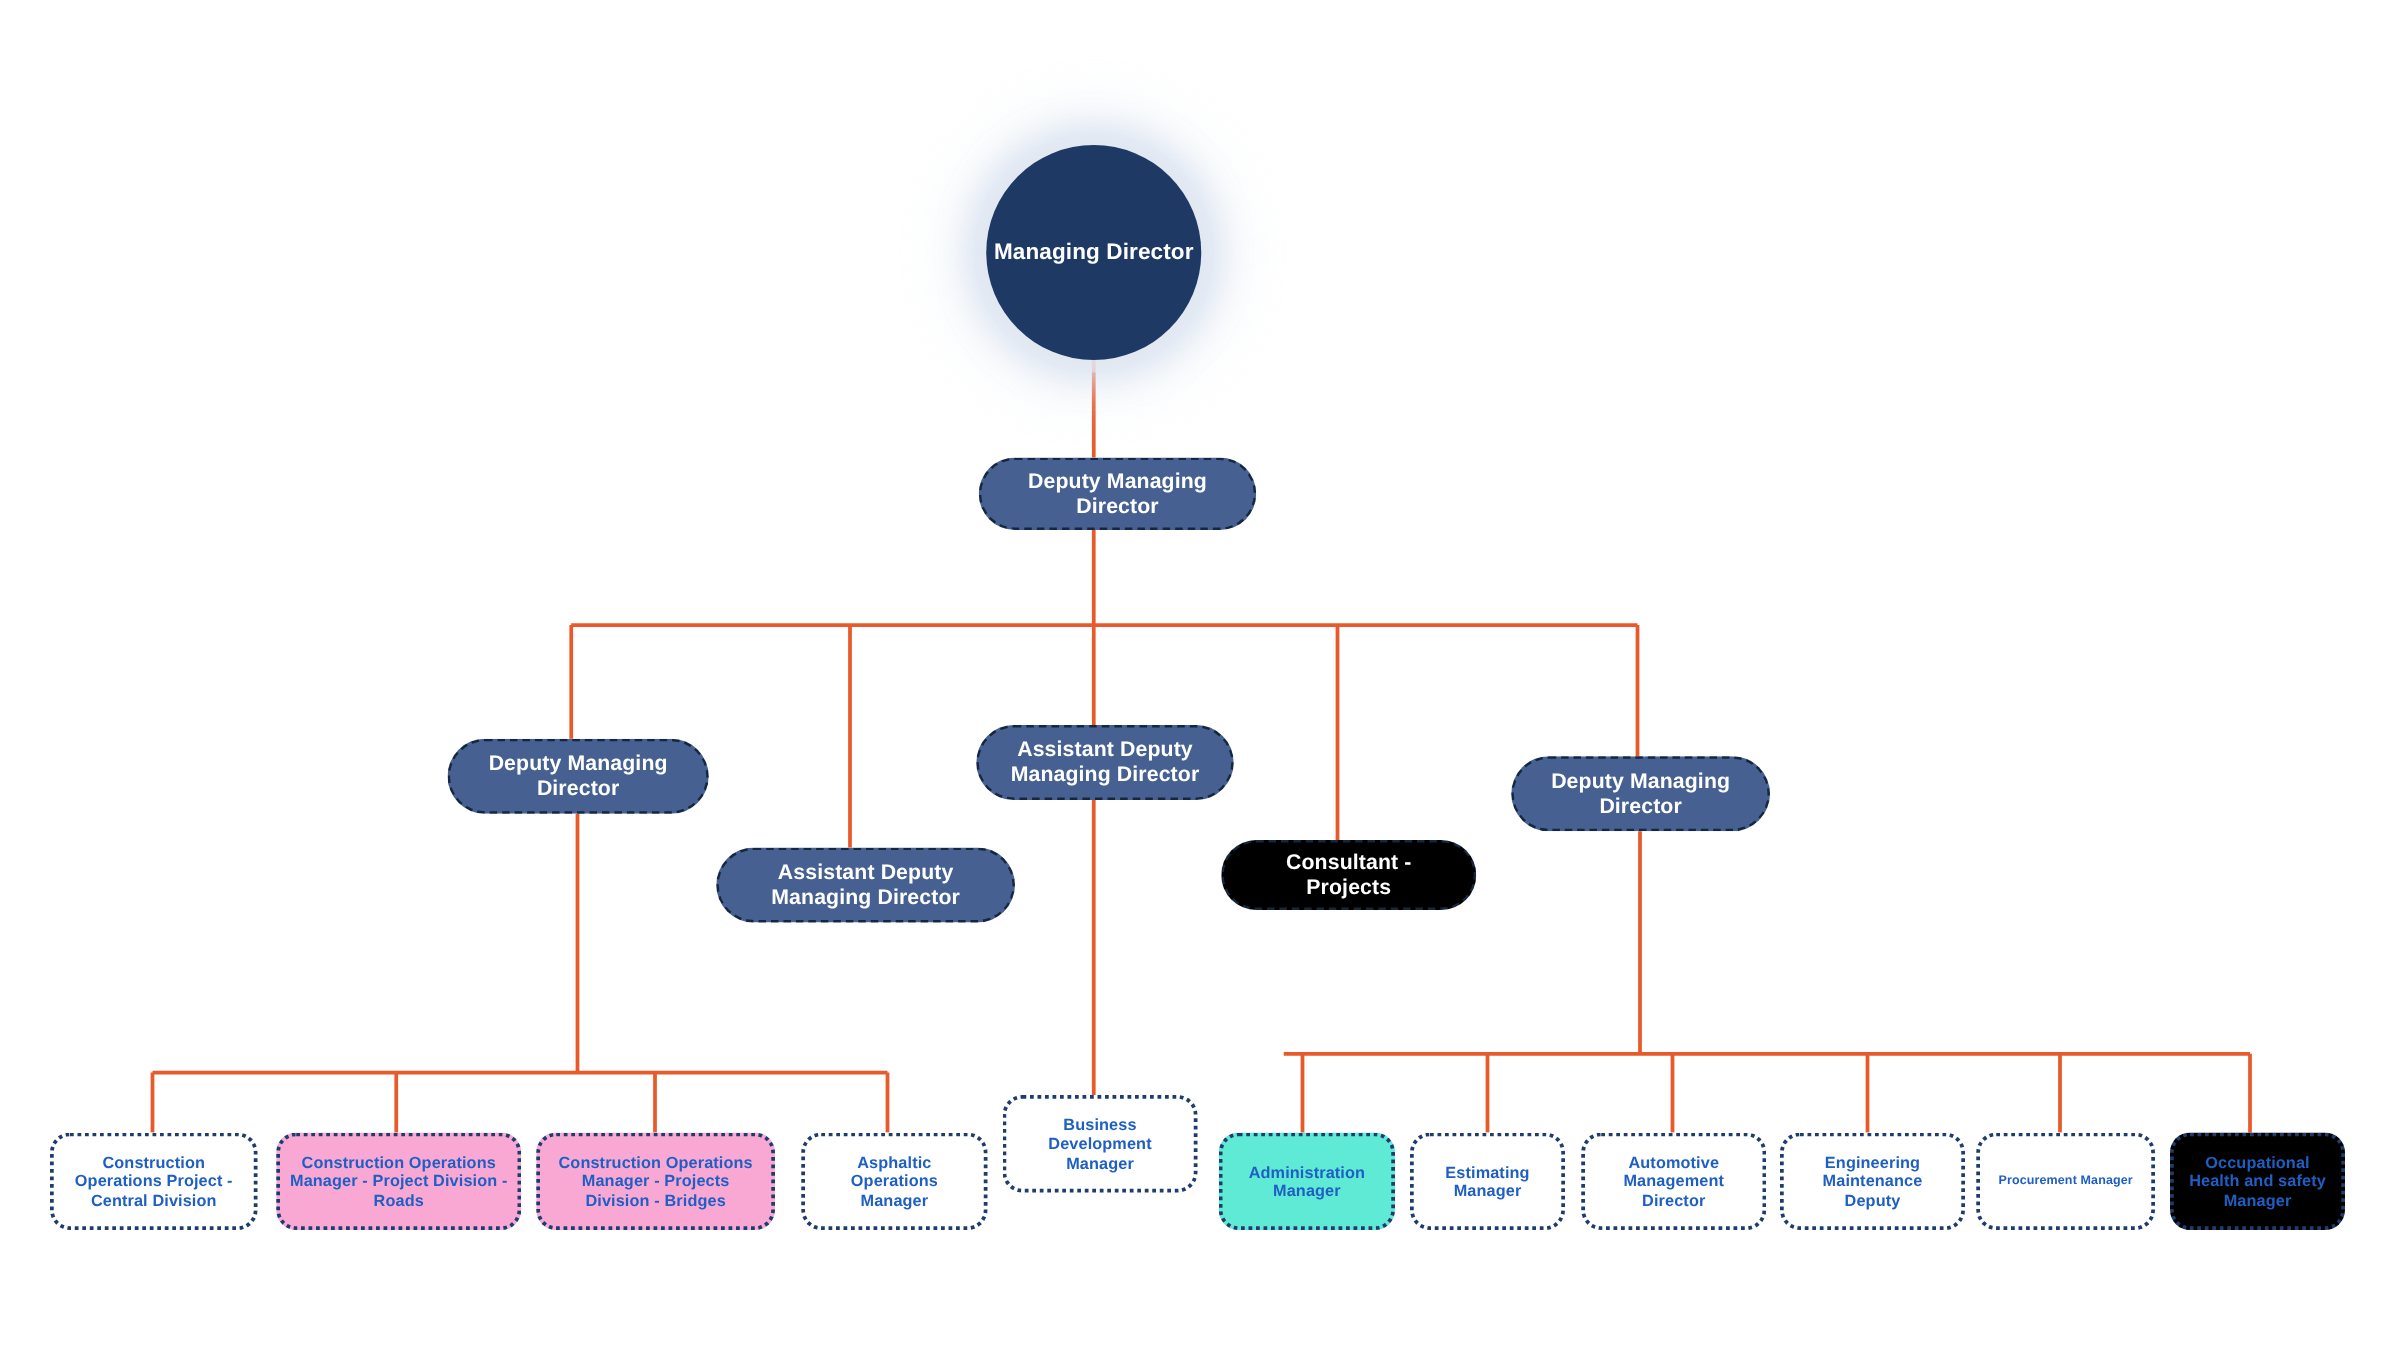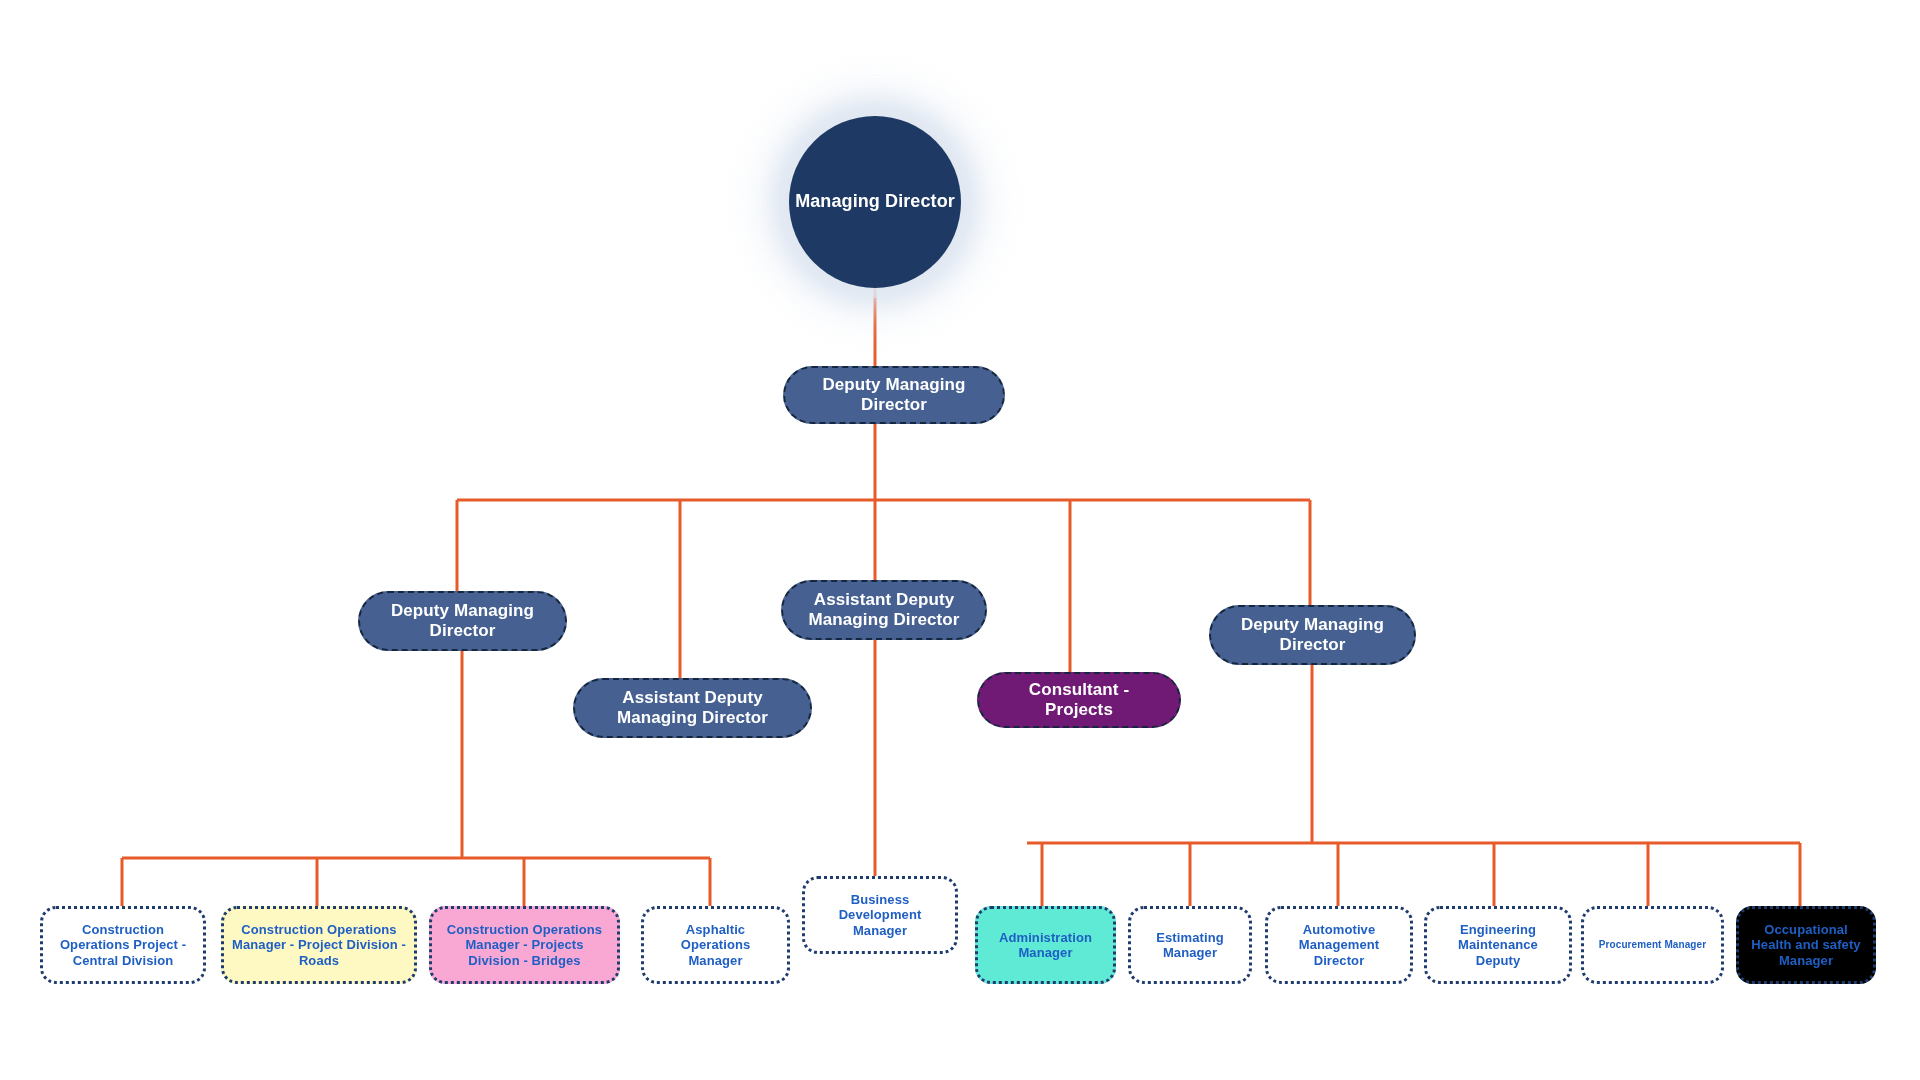--- a/index.html
+++ b/index.html
@@ -119,33 +119,33 @@
   <div id="level3-group">
       <div class="node pill" style="left: 358px; top: 591px; width: 209px; height: 60px; font-size: 17px; background: rgb(70, 97, 145); border-color: rgb(21, 38, 63); color: rgb(255, 255, 255);">
         <span class="node-label">Deputy Managing Director</span>
       </div>
       <div class="node pill" style="left: 573px; top: 678px; width: 239px; height: 60px; font-size: 17px; background: rgb(70, 97, 145); border-color: rgb(21, 38, 63); color: rgb(255, 255, 255);">
         <span class="node-label">Assistant Deputy Managing Director</span>
       </div>
       <div class="node pill" style="left: 781px; top: 580px; width: 206px; height: 60px; font-size: 17px; background: rgb(70, 97, 145); border-color: rgb(21, 38, 63); color: rgb(255, 255, 255);">
         <span class="node-label">Assistant Deputy Managing Director</span>
       </div>
-      <div class="node pill" style="left: 977px; top: 672px; width: 204px; height: 56px; font-size: 17px; background: #701a75; border-color: rgb(21, 38, 63); color: rgb(255, 255, 255);">
+      <div class="node pill" style="left: 977px; top: 672px; width: 204px; height: 56px; font-size: 17px; background: #000000; border-color: rgb(21, 38, 63); color: rgb(255, 255, 255);">
         <span class="node-label">Consultant - Projects</span>
       </div>
       <div class="node pill" style="left: 1209px; top: 605px; width: 207px; height: 60px; font-size: 17px; background: rgb(70, 97, 145); border-color: rgb(21, 38, 63); color: rgb(255, 255, 255);">
         <span class="node-label">Deputy Managing Director</span>
       </div>
     </div>
 
   <div id="leaf-group">
       <div class="node leaf" style="left: 40px; top: 906px; width: 166px; height: 78px; font-size: 13px; background: rgb(255, 255, 255); border-color: rgb(31, 60, 110); color: rgb(31, 95, 196);">
         <span class="node-label">Construction Operations Project - Central Division</span>
       </div>
-      <div class="node leaf" style="left: 221px; top: 906px; width: 196px; height: 78px; font-size: 13px; background: #fef9c3; border-color: rgb(31, 60, 110); color: rgb(31, 95, 196);">
+      <div class="node leaf" style="left: 221px; top: 906px; width: 196px; height: 78px; font-size: 13px; background: #f9a8d4; border-color: rgb(31, 60, 110); color: rgb(31, 95, 196);">
         <span class="node-label">Construction Operations Manager - Project Division - Roads</span>
       </div>
       <div class="node leaf" style="left: 429px; top: 906px; width: 191px; height: 78px; font-size: 13px; background: #f9a8d4; border-color: rgb(31, 60, 110); color: rgb(31, 95, 196);">
         <span class="node-label">Construction Operations Manager - Projects Division - Bridges</span>
       </div>
       <div class="node leaf" style="left: 641px; top: 906px; width: 149px; height: 78px; font-size: 13px; background: rgb(255, 255, 255); border-color: rgb(31, 60, 110); color: rgb(31, 95, 196);">
         <span class="node-label">Asphaltic Operations Manager</span>
       </div>
       <div class="node leaf" style="left: 802px; top: 876px; width: 156px; height: 78px; font-size: 13px; background: rgb(255, 255, 255); border-color: rgb(31, 60, 110); color: rgb(31, 95, 196);">
         <span class="node-label">Business Development Manager</span>

